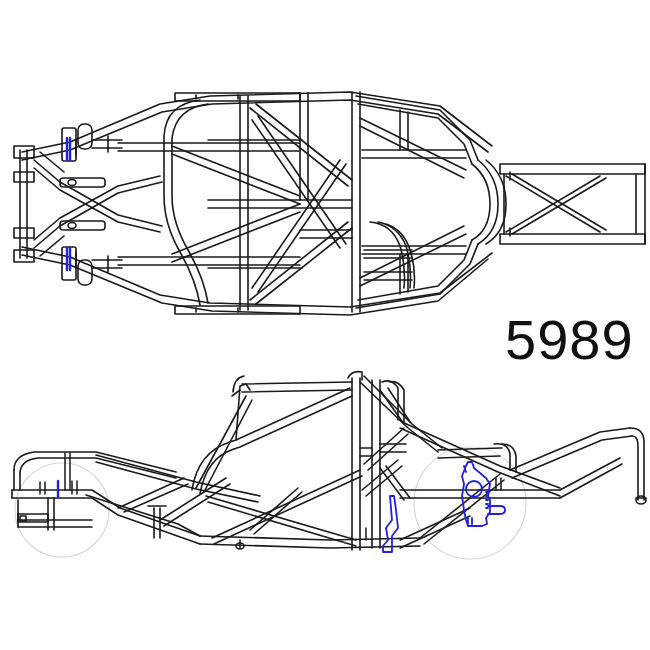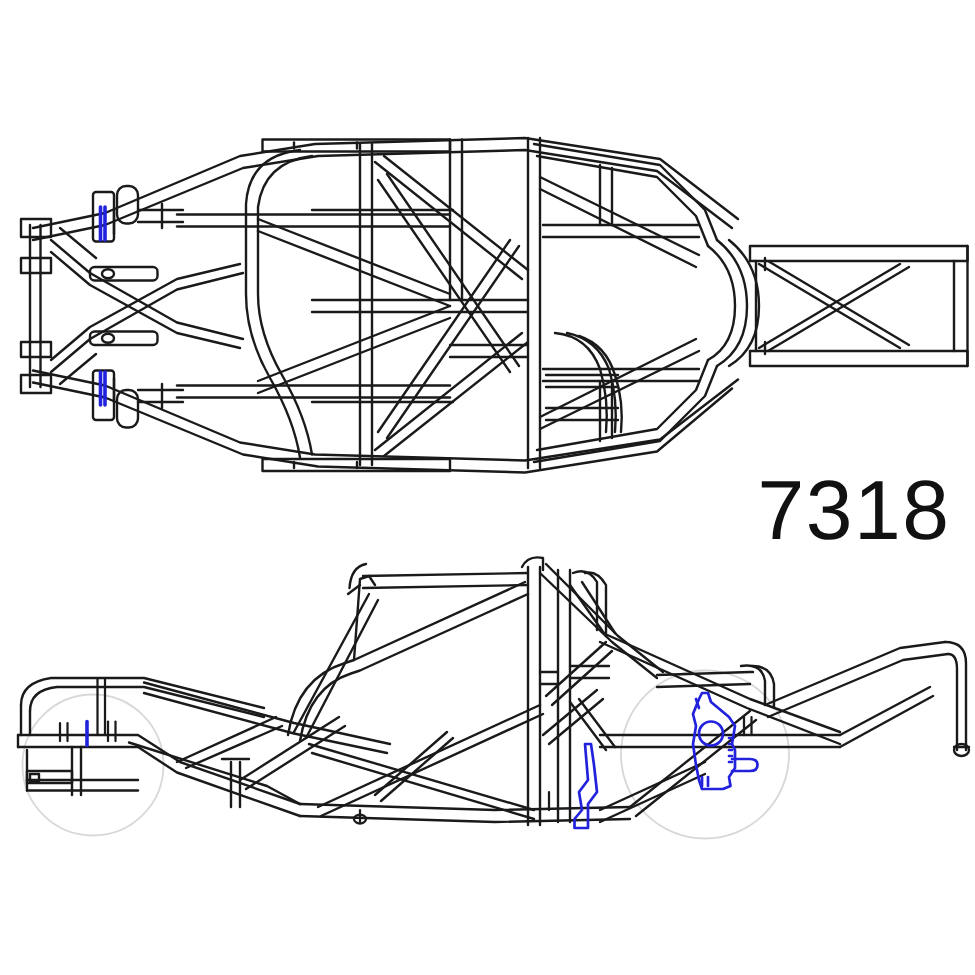--- a/index.html
+++ b/index.html
@@ -355,15 +355,15 @@
         <circle cx="474" cy="489" r="8"></circle>
         <path d="M486,492 L488,492 M486,496 L488,496 M486,500 L488,500 M486,504 L488,504 M486,508 L488,508"></path>
         <path d="M488,506 L500,506 Q505,506 505,510 Q505,514 500,514 L488,514"></path>
         <path d="M468,518 L468,524"></path>
         <path d="M472,518 L472,524"></path>
         <path d="M464,466 L466,472"></path>
       </g>
     </g>
   </svg>
 
-  <div class="partno">7318</div>
+  <div class="partno">5989</div>
 
 </div>
 
 </body></html>

